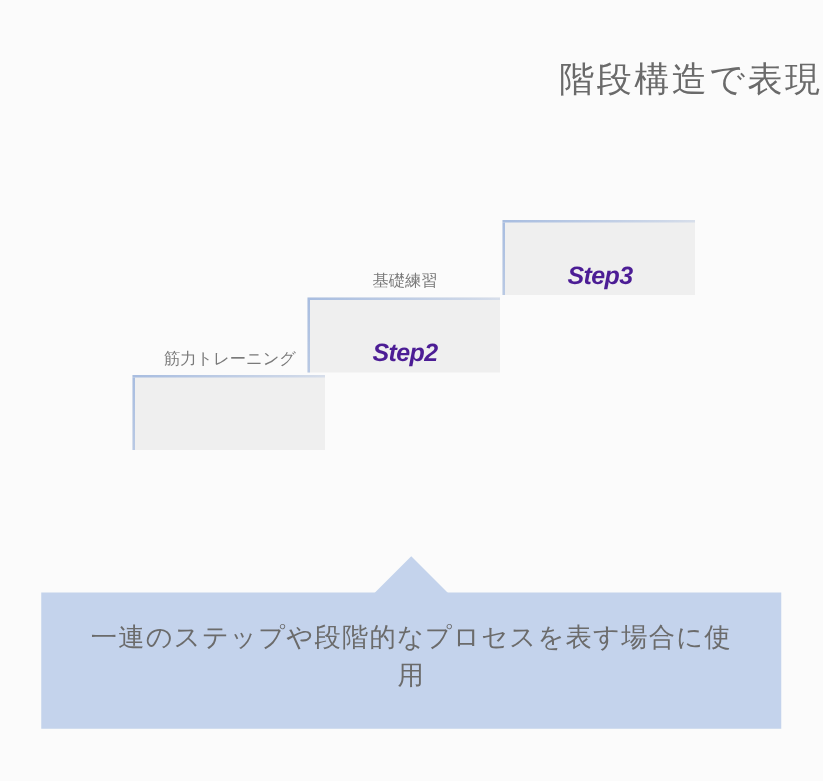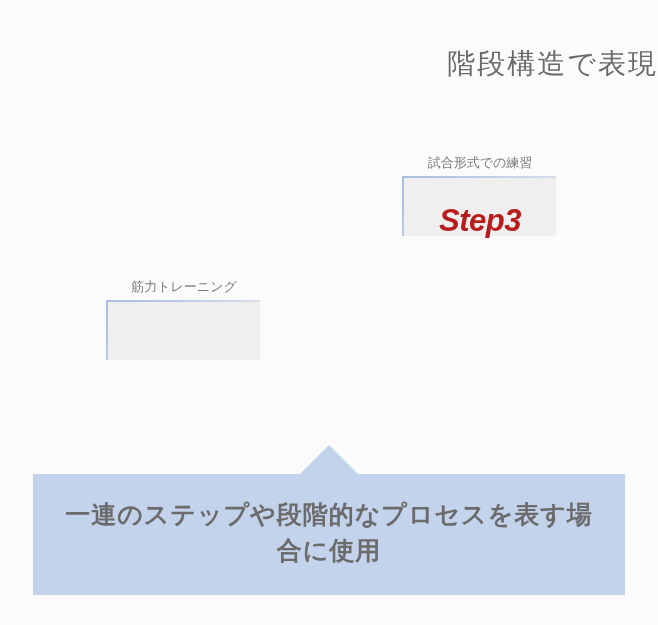--- a/index.html
+++ b/index.html
@@ -37,23 +37,23 @@
     height: 60px;
     background: #efefef;
     border-top: 2px solid;
     border-left: 2px solid;
     border-image: linear-gradient(135deg, #a8bde0 0%, #cdd7e8 60%, rgba(205,215,232,0) 100%) 1;
     display: flex;
     align-items: center;
     justify-content: center;
   }
   .step .big {
-    font-size: 31px;
+    font-size: 20px;
     font-weight: 800;
-    color: #b91c1c;
+    color: #4c1d95;
     font-family: "Segoe UI", "Helvetica Neue", sans-serif;
     font-style: italic;
     letter-spacing: -0.5px;
     margin-top: 28px;
   }
   .step .caption {
     position: absolute;
     bottom: 100%;
     left: 0; right: 0;
     text-align: center;
@@ -77,38 +77,41 @@
     width: 0; height: 0;
     border-left: 30px solid transparent;
     border-right: 30px solid transparent;
     border-bottom: 30px solid #c4d3ec;
     margin: 0 auto -1px auto;
   }
   .desc-box {
     background: #c4d3ec;
     padding: 22px 30px 26px 30px;
     text-align: center;
-    font-size: 25px;
+    font-size: 21px;
     line-height: 1.45;
     color: #6b6b6b;
-    font-weight: 700;
+    font-weight: 400;
     letter-spacing: 1px;
   }
 </style>
 </head>
 <body>
 
 <div class="title">階段構造で表現</div>
 
 <div class="stairs">
   <div class="step s1">
     <div class="caption">筋力トレーニング</div>
   </div>
+  <div class="step s2">
+    <div class="caption">基礎練習</div>
+    <div class="big">Step2</div>
+  </div>
   <div class="step s3">
-    <div class="caption">試合形式での練習</div>
     <div class="big">Step3</div>
   </div>
 </div>
 
 <div class="desc-wrap">
   <div class="arrow-up"></div>
   <div class="desc-box">一連のステップや段階的なプロセスを表す場合に使用</div>
 </div>
 
 </body></html>

